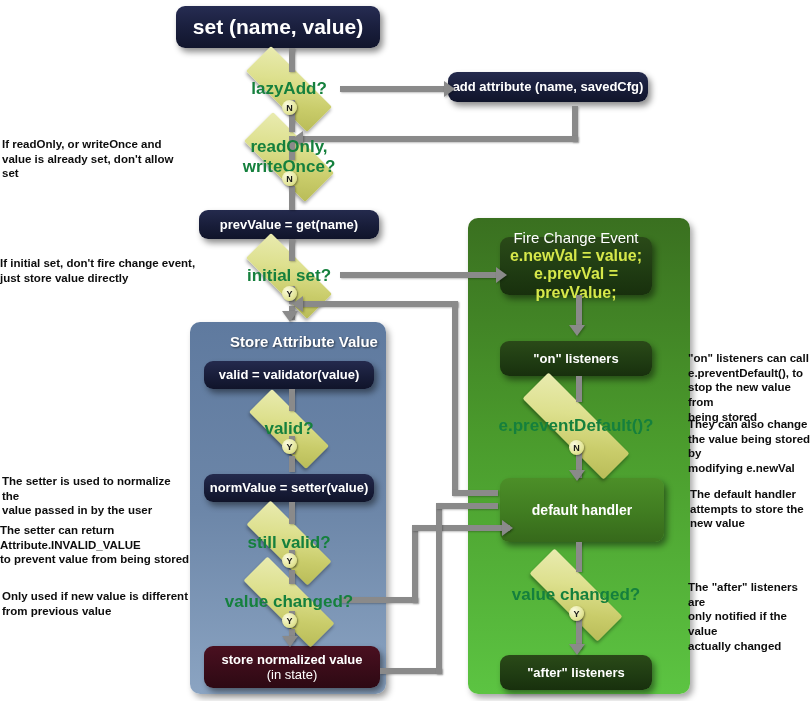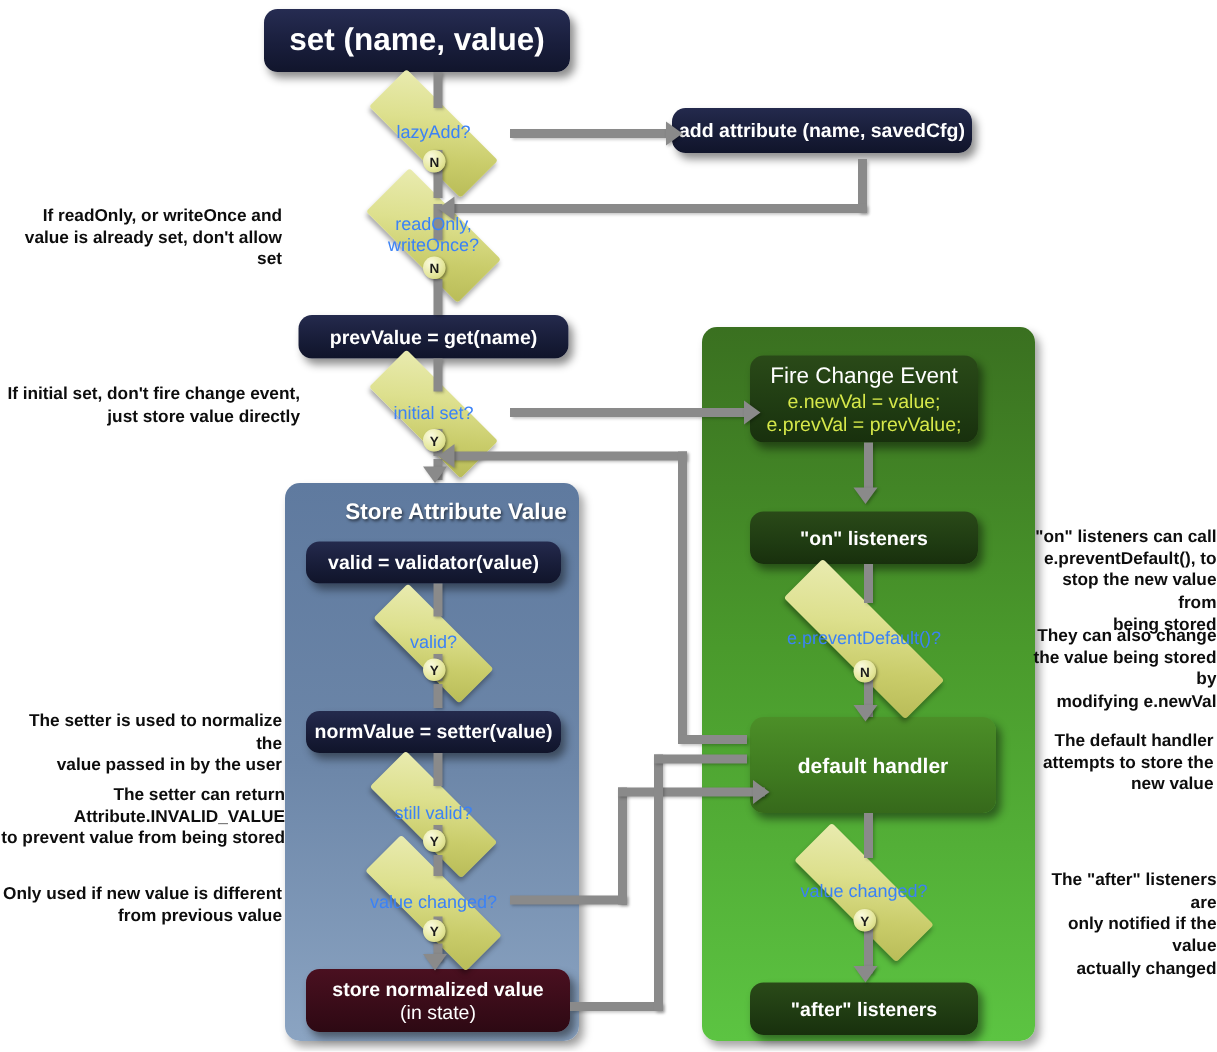--- a/index.html
+++ b/index.html
@@ -27,38 +27,38 @@
     display:flex;flex-direction:column;align-items:center;justify-content:center;
     color:#ffffff;font-weight:bold;text-align:center;line-height:1.18;
     box-shadow:3px 4px 6px rgba(0,0,0,.45);
     font-size:13px;
   }
   .node-navy{background:linear-gradient(180deg,#242a4d 0%,#181d39 55%,#10142a 100%);}
   .node-navy-big{background:linear-gradient(180deg,#262c52 0%,#191e3c 55%,#11152c 100%);font-size:21px;}
   .node-darkgreen{background:linear-gradient(180deg,#2a4a18 0%,#1f3b12 60%,#18300d 100%);}
   .node-midgreen{background:linear-gradient(180deg,#4c8f28 0%,#3f7a20 60%,#36691b 100%);font-size:14px;}
   .node-darkred{background:linear-gradient(180deg,#4a1020 0%,#3a0c19 55%,#2d0913 100%);}
-  .node .sub{font-size:13px;color:#d6e84a;font-weight:normal;}
+  .node .sub{font-size:16px;color:#d6e84a;font-weight:bold;}
   .node .sub-white{font-size:13px;color:#ffffff;font-weight:normal;}
 
   
   .diamond{
     position:absolute;
     display:flex;align-items:center;justify-content:center;
     text-align:center;
   }
   .diamond .dshape{
     position:absolute;left:0;top:0;width:100%;height:100%;
     background:linear-gradient(140deg,#e9ebb0 0%,#dde08e 38%,#c9cc6a 72%,#b9bc58 100%);
     transform:rotate(45deg) scale(.707);
     border-radius:3px;
     box-shadow:2px 3px 5px rgba(0,0,0,.35);
   }
   .diamond .dlabel{
-    position:relative;z-index:2;color:#3b82f6;font-weight:normal;font-size:12px;line-height:1.15;
+    position:relative;z-index:2;color:#15803d;font-weight:bold;font-size:17px;line-height:1.15;
   }
   .badge{
     position:absolute;width:15px;height:15px;border-radius:50%;
     background:radial-gradient(circle at 35% 30%,#fbfbe0,#e4e69a 60%,#c9cb6c 100%);
     color:#1a1a1a;font-size:9px;font-weight:bold;
     display:flex;align-items:center;justify-content:center;
     box-shadow:1px 1px 2px rgba(0,0,0,.4);z-index:6;
   }
 
   
@@ -66,21 +66,21 @@
   .conn.h{height:6px;}
   .conn.v{width:6px;}
   .arrow{position:absolute;width:0;height:0;z-index:2;
          filter:drop-shadow(1px 1px 1px rgba(0,0,0,.3));}
   .arrow.down{border-left:8px solid transparent;border-right:8px solid transparent;border-top:11px solid #8a8a8a;}
   .arrow.left{border-top:8px solid transparent;border-bottom:8px solid transparent;border-right:11px solid #8a8a8a;}
   .arrow.right{border-top:8px solid transparent;border-bottom:8px solid transparent;border-left:11px solid #8a8a8a;}
 
   
   .note{
-    position:absolute;text-align:right;color:#0d0d0d;
+    position:absolute;text-align:left;color:#0d0d0d;
     font-size:11.5px;font-weight:bold;line-height:1.28;
   }
 </style>
 </head>
 <body>
 
 <div id="stage">
 
   <div class="panel panel-blue" style="left:190px;top:322px;width:196px;height:372px;">
     <div class="panel-title" style="top:11px;">Store Attribute Value</div>

